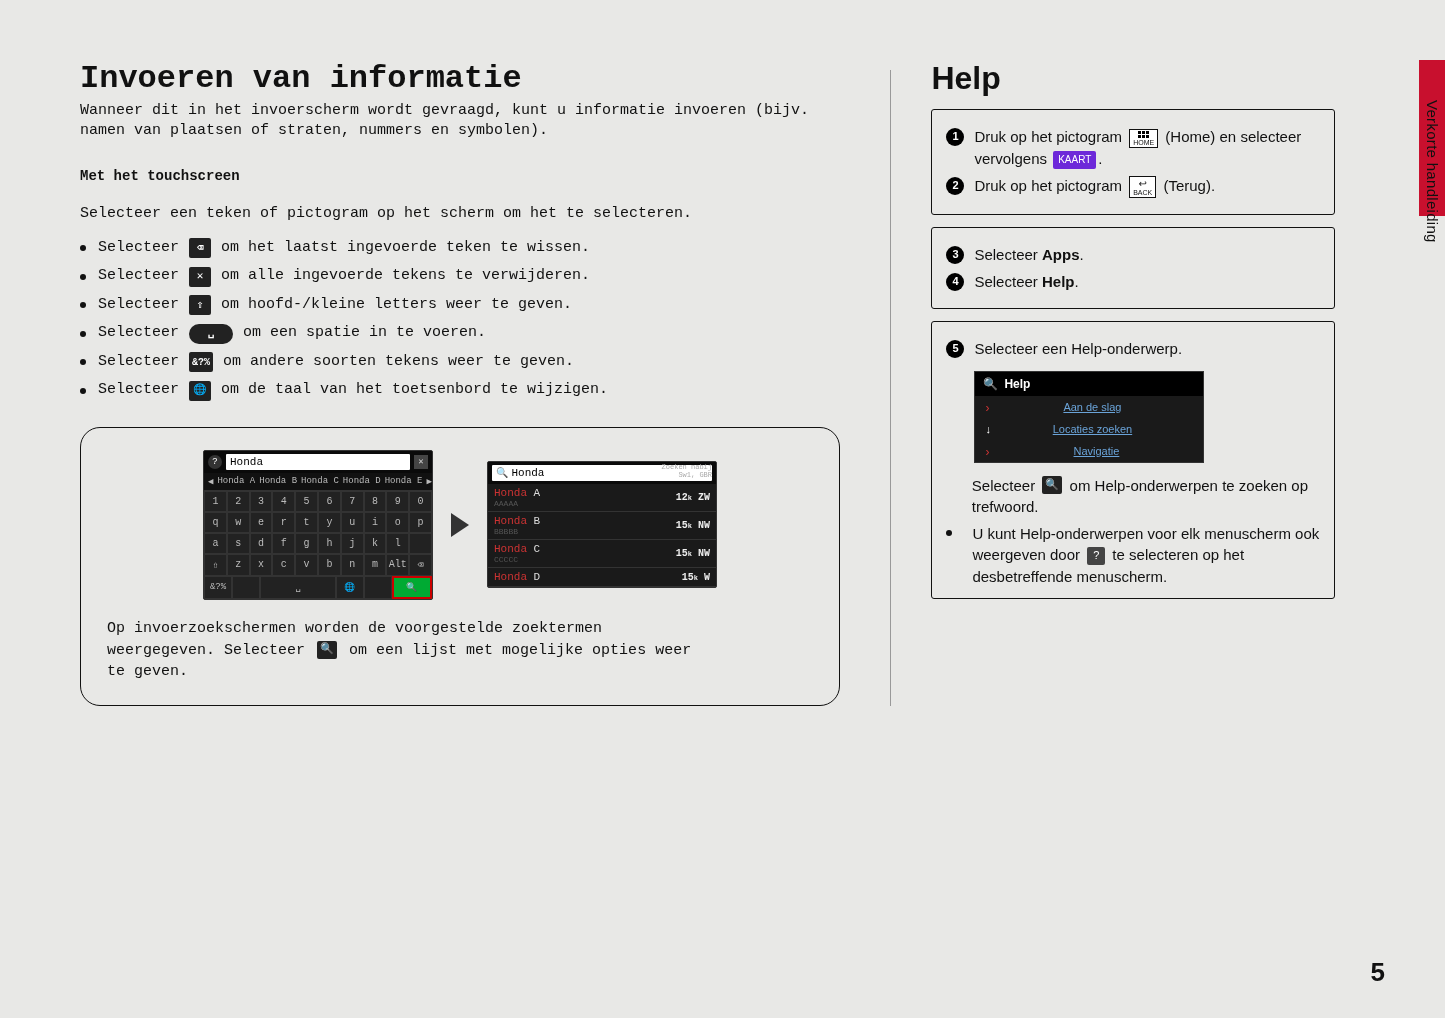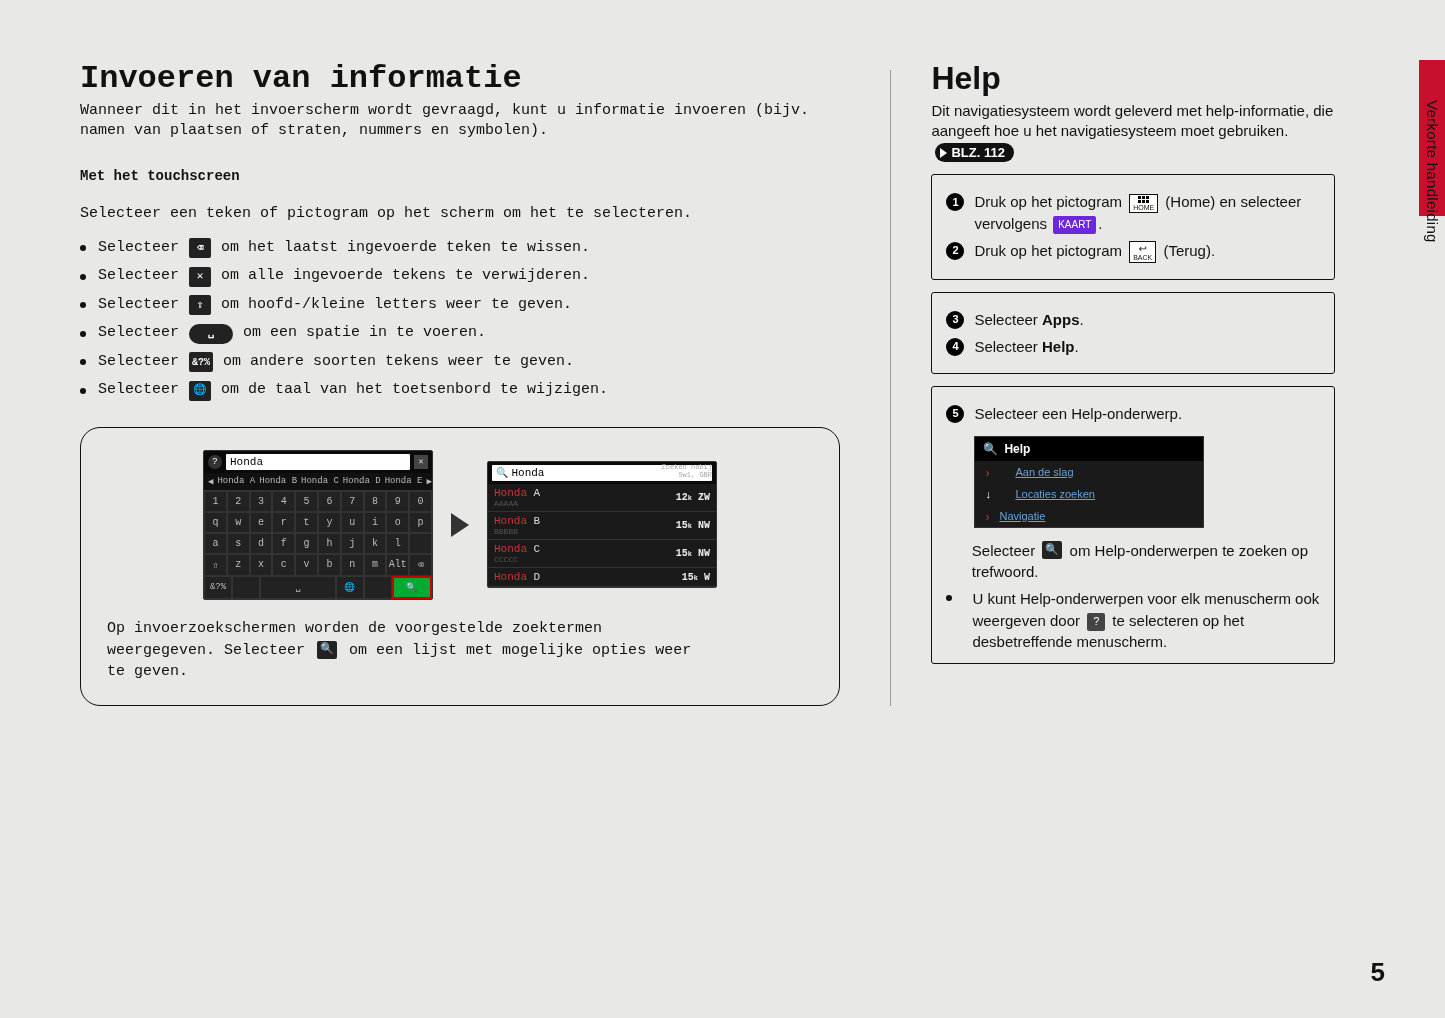--- a/index.html
+++ b/index.html
@@ -105,21 +105,21 @@
   .home-chip { display:inline-flex; flex-direction:column; align-items:center; border:1px solid #111; padding:1px 3px; font-size:7px; line-height:1; margin:0 3px; vertical-align:middle; background:#fff;}
   .home-chip .grid9 { display:grid; grid-template-columns:repeat(3,3px); grid-template-rows:repeat(2,3px); gap:1px; margin-bottom:1px;}
   .home-chip .grid9 i { background:#000; display:block;}
   .back-chip { display:inline-flex; flex-direction:column; align-items:center; border:1px solid #111; padding:2px 3px 1px 3px; font-size:7px; line-height:1; margin:0 3px; vertical-align:middle; background:#fff;}
   .back-chip .arr { font-size:10px; line-height:1; }
   .help-shot {
     background:#1a1a1a; width: 230px; margin: 12px 0 12px 28px; font-size:11px; color:#ccc;
     border:1px solid #333;
   }
   .help-shot .hh { background:#000; color:#fff; font-weight:600; padding:5px 8px; font-size:12px; display:flex; align-items:center; gap:6px;}
-  .help-shot .hi { padding:5px 10px 5px 40px; color:#6aa3d8; font-size:11px; text-decoration:underline; position:relative;}
+  .help-shot .hi { padding:5px 10px 5px 16px; color:#6aa3d8; font-size:11px; text-decoration:underline; position:relative;text-align:center;}
   .help-shot .hi::before { content:"›"; position:absolute; left:10px; color:#c33; font-size:12px;}
   .help-shot .hi.arrow::before { content:"↓"; color:#fff; font-size:11px; }
   .sub-bullet { display:flex; gap:20px; font-size:15px; line-height:1.45; margin-top:6px; }
   .sub-bullet .dot { width:6px; height:6px; background:#111; border-radius:50%; margin-top:7px; flex-shrink:0;}
   .side-tab {
     position:absolute; right:0; top:60px; width:26px; height:156px;
     background:#c8102e;
   }
   .side-label {
     position:absolute; right:4px; top:100px;
@@ -313,27 +313,20 @@
         <span>om een lijst met mogelijke opties weer</span><br>
         <span>te geven.</span>
       </p>
     </div>
   </div>
 
   <div class="divider-vert"></div>
 
   <div class="col-right">
     <h1>Help</h1>
-    <p class="intro">
-      <span>Dit navigatiesysteem wordt geleverd met help-informatie, die aangeeft hoe u het navigatiesysteem moet gebruiken.</span>
-      <span class="ref-pill">
-          <span class="tri"></span>
-          <span>BLZ. 112</span>
-        </span>
-    </p>
 
     <div class="boxed">
       <div class="step">
         <span class="num">1</span>
         <span>
           <span>Druk op het pictogram</span>
           <span class="home-chip">
               <span class="grid9">
                 <i></i>
                 <i></i>

